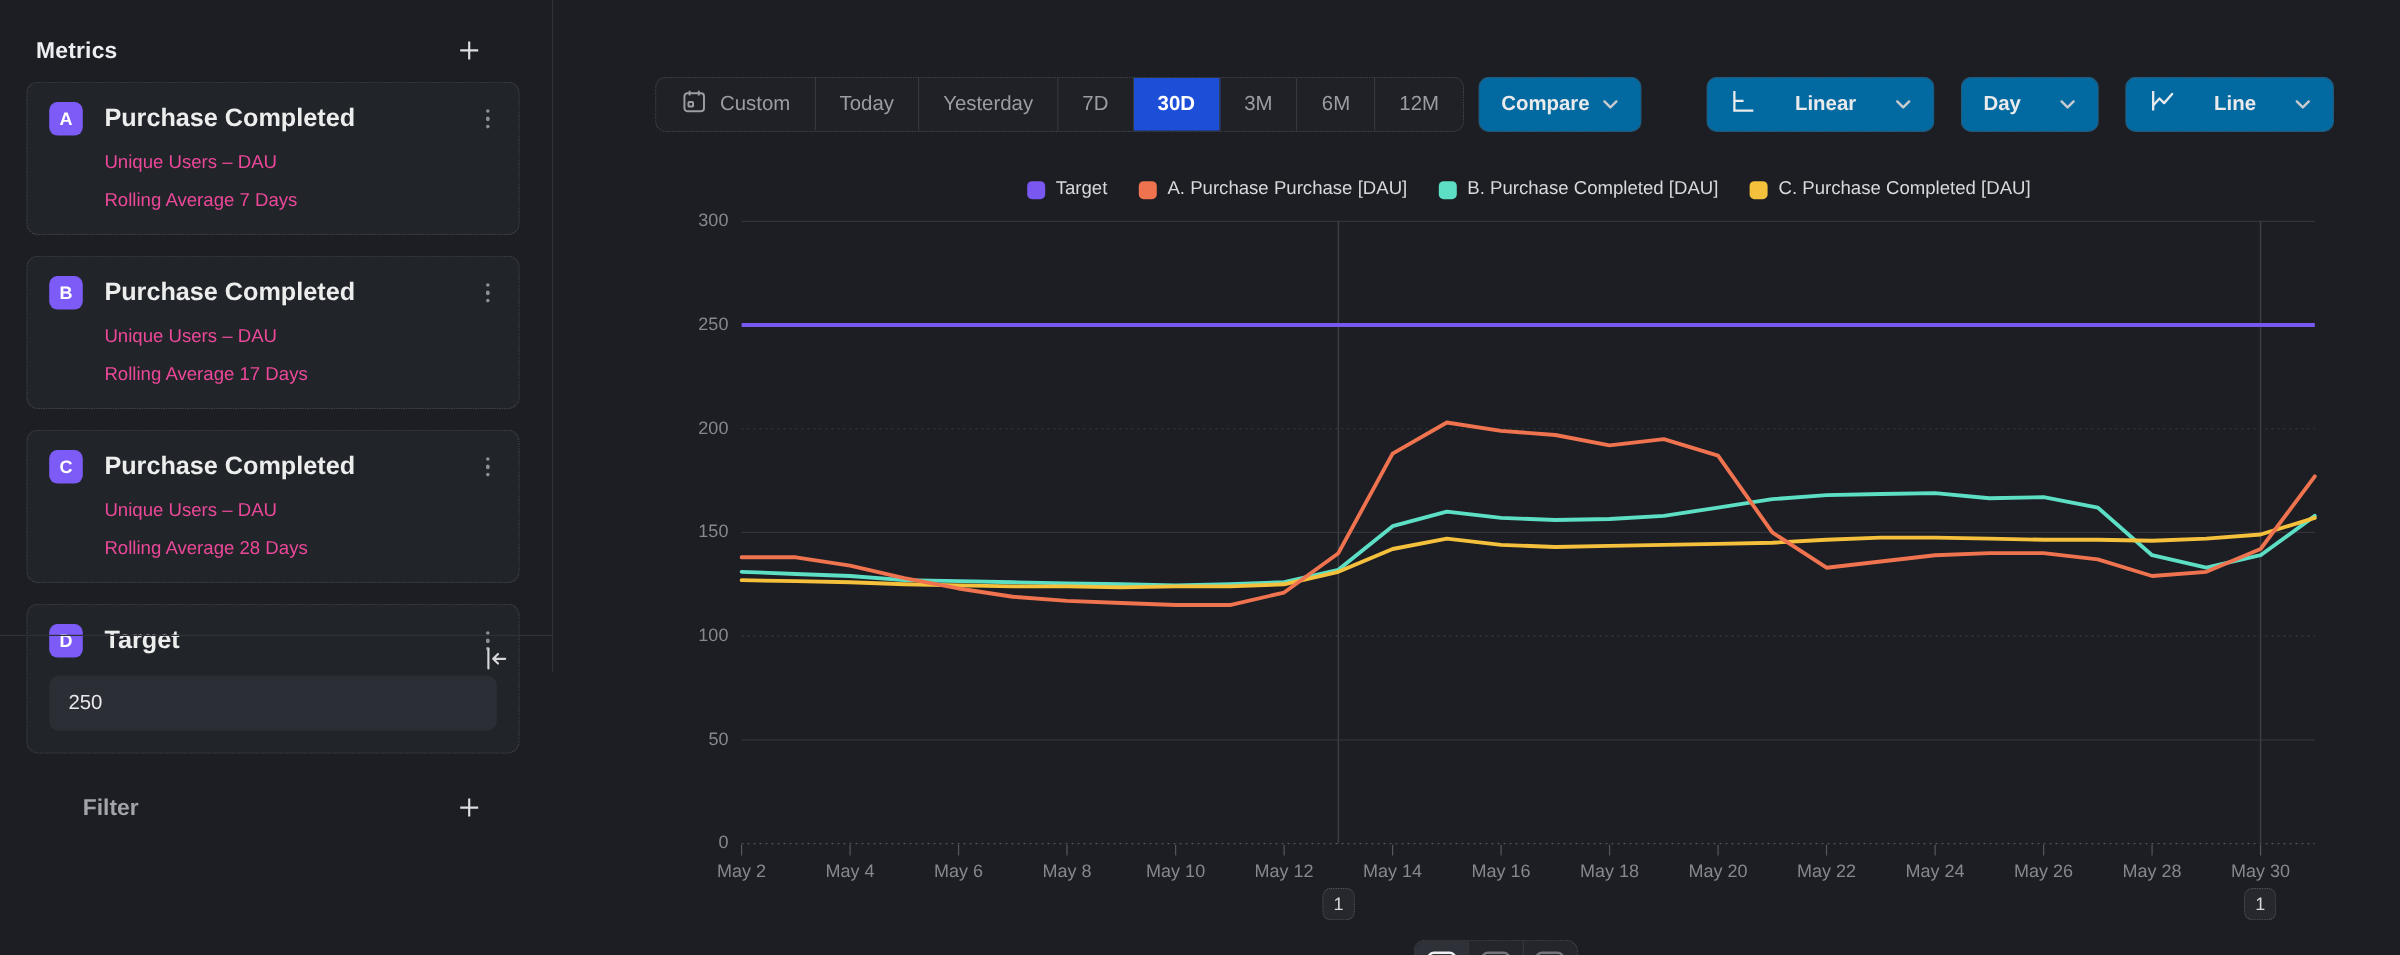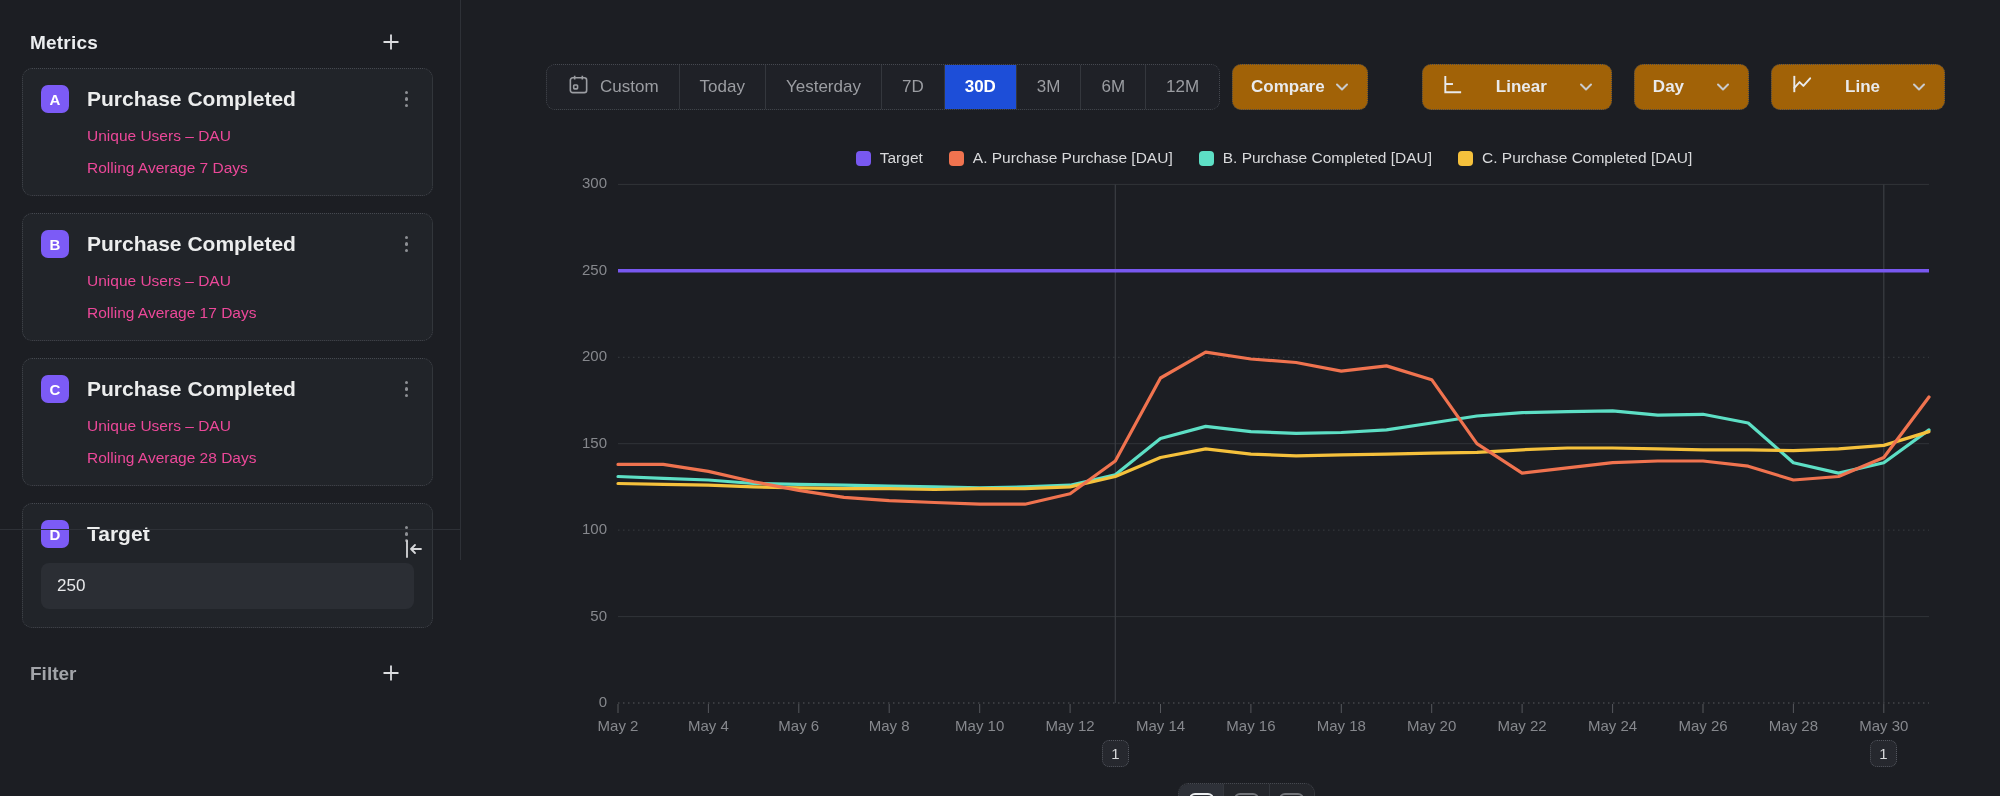--- a/index.html
+++ b/index.html
@@ -43,36 +43,36 @@
   .kebab i { width:3.5px; height:3.5px; border-radius:50%; background:#8d8f94; display:block; }
   .card-sub { font-size:15.5px; color:#ec4899; margin:14px 0 0 46px; }
   .target-input {
     display:block; width:100%; height:46px; margin-top:15px;
     background:#2b2e34; border:none; border-radius:8px;
     color:#e8e9eb; font-size:17px; padding:0 16px;
     font-family:"Liberation Sans", sans-serif;
   }
   .filter-row {
     display:flex; align-items:center; justify-content:space-between;
-    padding:0 56px 0 30px; margin-top:26px; height:40px;
+    padding:0 56px 0 30px; margin-top:26px; height:40px;margin-left:39px;
   }
   .filter-title { font-size:19px; font-weight:700; color:#a2a4a9; }
   .side-bottom {
     position:absolute; left:0; right:0; bottom:0; height:31px;
     border-top:1px solid #2e3137;
   }
   .collapse-btn { position:absolute; right:36px; top:8px; background:none; border:none; color:#d6d7d9; cursor:pointer; }
 
   
   .main { position:relative; flex:1; height:648px; }
 
   .toolbar-btn {
     position:absolute; top:64px; height:46px;
     display:flex; align-items:center; gap:10px;
-    background:#a16207; border:1px dotted #45484f; border-radius:9px;
+    background:#0369a1; border:1px dotted #45484f; border-radius:9px;
     color:#e9eaec; font-size:17px; font-weight:700; padding:0 18px;
     cursor:pointer; font-family:"Liberation Sans", sans-serif;
   }
   .time-control {
     position:absolute; left:85px; top:64px; height:46px;
     display:flex; align-items:stretch;
     border:1px dotted #45484f; border-radius:9px; overflow:hidden;
     background:#1f2127;
   }
   .seg {

